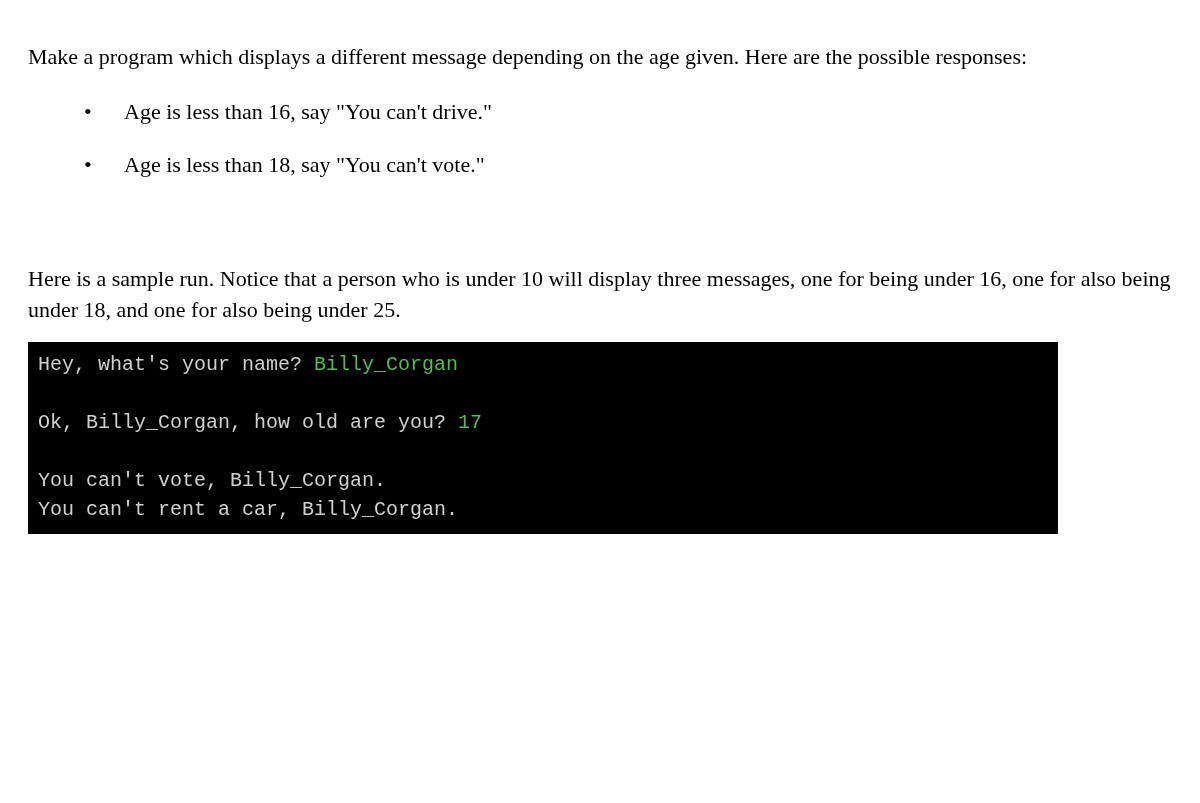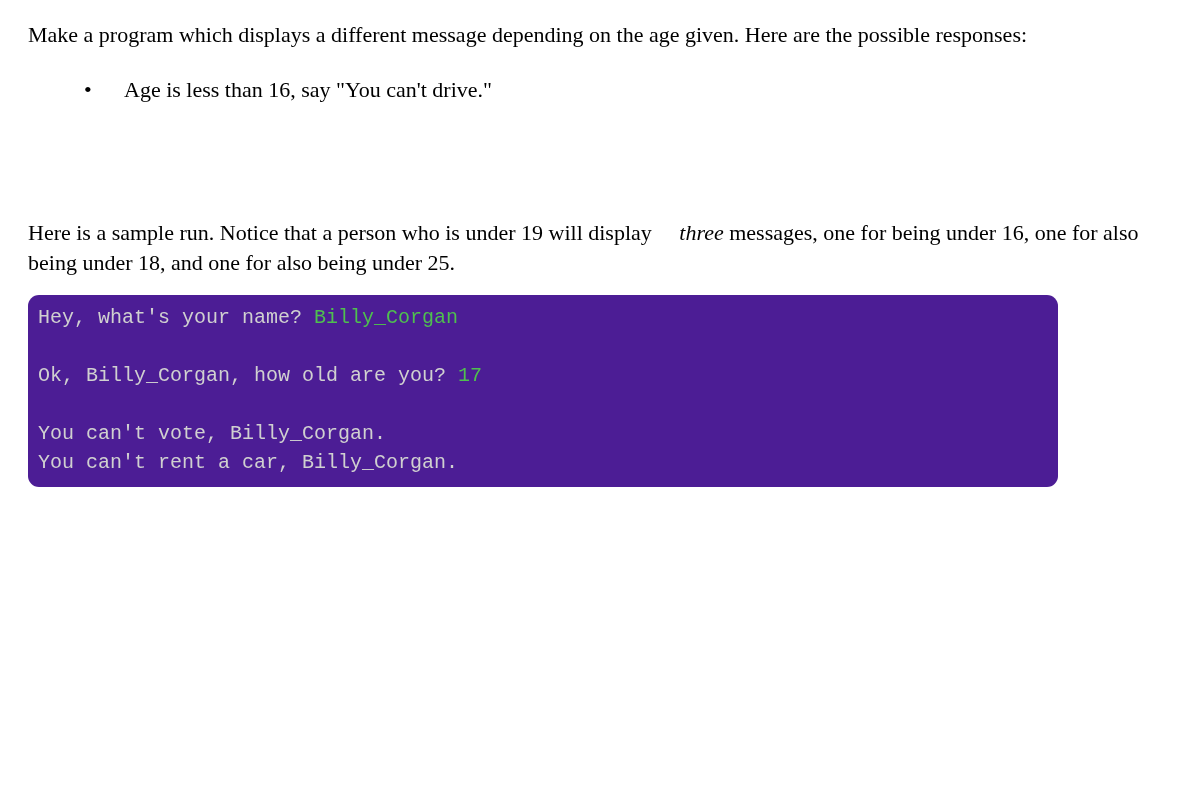--- a/index.html
+++ b/index.html
@@ -11,72 +11,71 @@
       font-family: Georgia, 'Times New Roman', serif;
       font-size: 22px;
       line-height: 1.4;
       color: #000;
       background: #fff;
       padding: 20px 28px;
       width: 1200px;
     }
     .intro {
       margin-bottom: 24px;
+      margin-top: 22px;
     }
     ul.rules {
       list-style: none;
       padding-left: 48px;
-      margin-bottom: 112px;
+      margin-bottom: 84px;
     }
     ul.rules li {
       position: relative;
       padding-left: 48px;
       margin-bottom: 22px;
     }
     ul.rules li::before {
       content: "•";
       position: absolute;
       left: 8px;
       top: 0;
       font-size: 22px;
     }
     .sample-note {
       margin-bottom: 16px;
     }
     .italic {
-      font-style: italic;
-      margin-left: 22px;
     }
     .terminal {
-      background: #4c1d95;
+      background: #000000;
       color: #d0d0d0;
       font-family: Consolas, 'Courier New', monospace;
       font-size: 20px;
       line-height: 1.45;
       padding: 8px 10px 10px 10px;
       width: 1030px;
       white-space: pre;
-      border-radius: 11px;
     }
     .user-input {
       color: #4fbf4f;
     }
     .blank-line {
       height: 1.45em;
     }
   </style>
 </head>
 <body>
 
 <p class="intro">Make a program which displays a different message depending on the age given. Here are the possible responses:</p>
 
 <ul class="rules">
   <li>Age is less than 16, say "You can't drive."</li>
+  <li>Age is less than 18, say "You can't vote."</li>
 </ul>
 
 <p class="sample-note">
-  <span>Here is a sample run. Notice that a person who is under 19 will display </span><span class="italic">three</span><span> messages, one for being under 16, one for also being under 18, and one for also being under 25.</span>
+  <span>Here is a sample run. Notice that a person who is under 10 will display </span><span class="italic">three</span><span> messages, one for being under 16, one for also being under 18, and one for also being under 25.</span>
 </p>
 
 <div class="terminal"><span>Hey, what's your name? </span><span class="user-input">Billy_Corgan</span>
 <div class="blank-line"></div><span>Ok, Billy_Corgan, how old are you? </span><span class="user-input">17</span>
 <div class="blank-line"></div><span>You can't vote, Billy_Corgan.</span>
 <span>You can't rent a car, Billy_Corgan.</span></div>
 
 </body></html>

